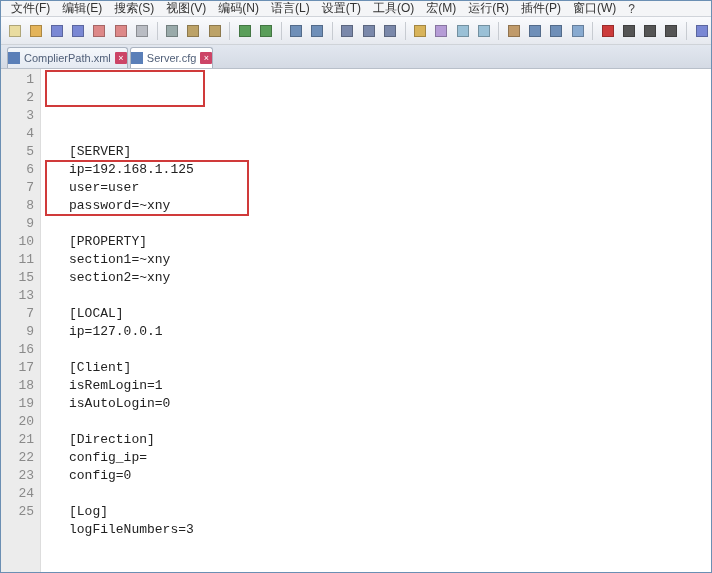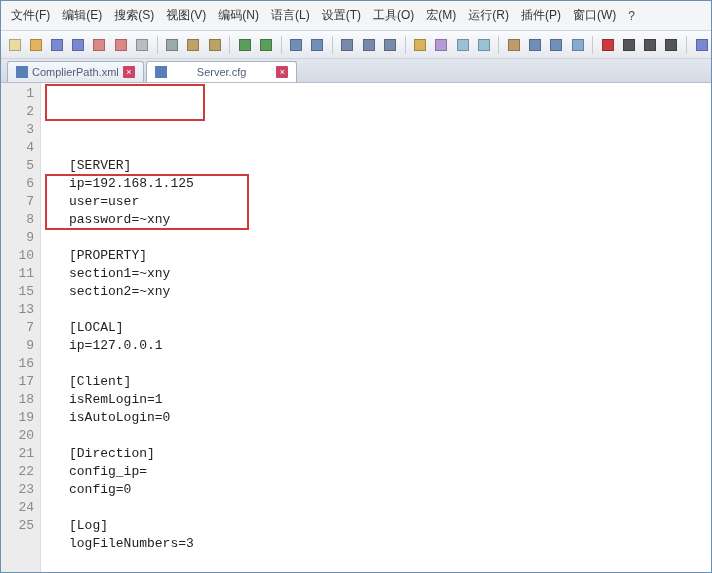--- a/index.html
+++ b/index.html
@@ -1,29 +1,29 @@
 <!DOCTYPE html>
 <html><head>
 <meta charset="utf-8">
 <style>
   * { margin: 0; padding: 0; box-sizing: border-box; }
   body { font-family: "Segoe UI", Tahoma, sans-serif; font-size: 12px; background: #f0f0f0; width: 712px; height: 573px; overflow: hidden; }
   .window { width: 712px; height: 573px; border: 1px solid #6b8fb3; background: #fff; display: flex; flex-direction: column; }
   .titlebar { height: 28px; background: linear-gradient(#f7fbff, #dce9f7); display: flex; align-items: center; padding: 0 6px; border-bottom: 1px solid #c8d4e0; }
   .titlebar .app-icon { width: 16px; height: 16px; background: #8fc96f; border: 1px solid #5a8c3f; margin-right: 6px; }
   .titlebar .title { color: #2b3c55; }
-  .menubar { height: 30px; background: #f4f5f7; border-bottom: 1px solid #d0d4da; display: flex; align-items: center; padding-left: 4px; }
+  .menubar { height: 16px; background: #f4f5f7; border-bottom: 1px solid #d0d4da; display: flex; align-items: center; padding-left: 4px; }
   .menubar .item { padding: 2px 6px; color: #333; cursor: default; }
   .menubar .help { color: #444; padding: 0 6px; }
   .toolbar { height: 28px; background: linear-gradient(#fafbfd,#e6e9ef); border-bottom: 1px solid #cfd3d8; display: flex; align-items: center; padding-left: 4px; gap: 2px; }
   .tb-btn { width: 20px; height: 20px; border: 1px solid transparent; display: inline-flex; align-items: center; justify-content: center; border-radius: 2px; }
   .tb-sep { width: 1px; height: 18px; background: #c7cbd1; margin: 0 3px; }
   .tabstrip { height: 24px; background: linear-gradient(#e2e7ef,#d4dae4); border-bottom: 1px solid #b8bfc9; display: flex; align-items: flex-end; padding-left: 6px; }
-  .tab { height: 21px; background: linear-gradient(#f4f7fb,#e5eaf2); border: 1px solid #aab3c0; border-bottom: none; border-radius: 3px 3px 0 0; display: flex; align-items: center; padding: 0 8px; margin-right: 2px; font-size: 11px; color: #516079; }
-  .tab.active { background: #fff; gap: 26px; }
+  .tab { height: 21px; background: linear-gradient(#f4f7fb,#e5eaf2); border: 1px solid #aab3c0; border-bottom: none; border-radius: 3px 3px 0 0; display: flex; align-items: center; padding: 0 0; margin-right: 2px; font-size: 11px; color: #516079; }
+  .tab.active { background: #fff; }
   .tab .tab-icon { width: 12px; height: 12px; margin-right: 4px; display:inline-block; }
   .tab .tab-close { width: 12px; height: 12px; margin-left: 4px; background:#c46; color:#fff; font-size:9px; display:flex; align-items:center; justify-content:center; border-radius:1px; }
   .editor { flex: 1; display: flex; background: #fff; font-family: "Courier New", monospace; font-size: 13px; position: relative; overflow: hidden; }
   .gutter { width: 40px; background: #ececec; color: #8a8a8a; text-align: right; padding: 2px 6px 2px 2px; line-height: 18px; border-right: 1px solid #ddd; user-select: none; }
   .gutter .ln { height: 18px; }
   .code { flex: 1; padding: 2px 0 2px 8px; line-height: 18px; white-space: pre; color: #222; position: relative; }
   .code .line { height: 18px; margin-left: 20px; }
   .hl-box { position: absolute; border: 2px solid #d03a3a; pointer-events: none; }
   .hl1 { left: 4px; top: 1px; width: 160px; height: 37px; }
   .hl2 { left: 4px; top: 91px; width: 204px; height: 56px; }

